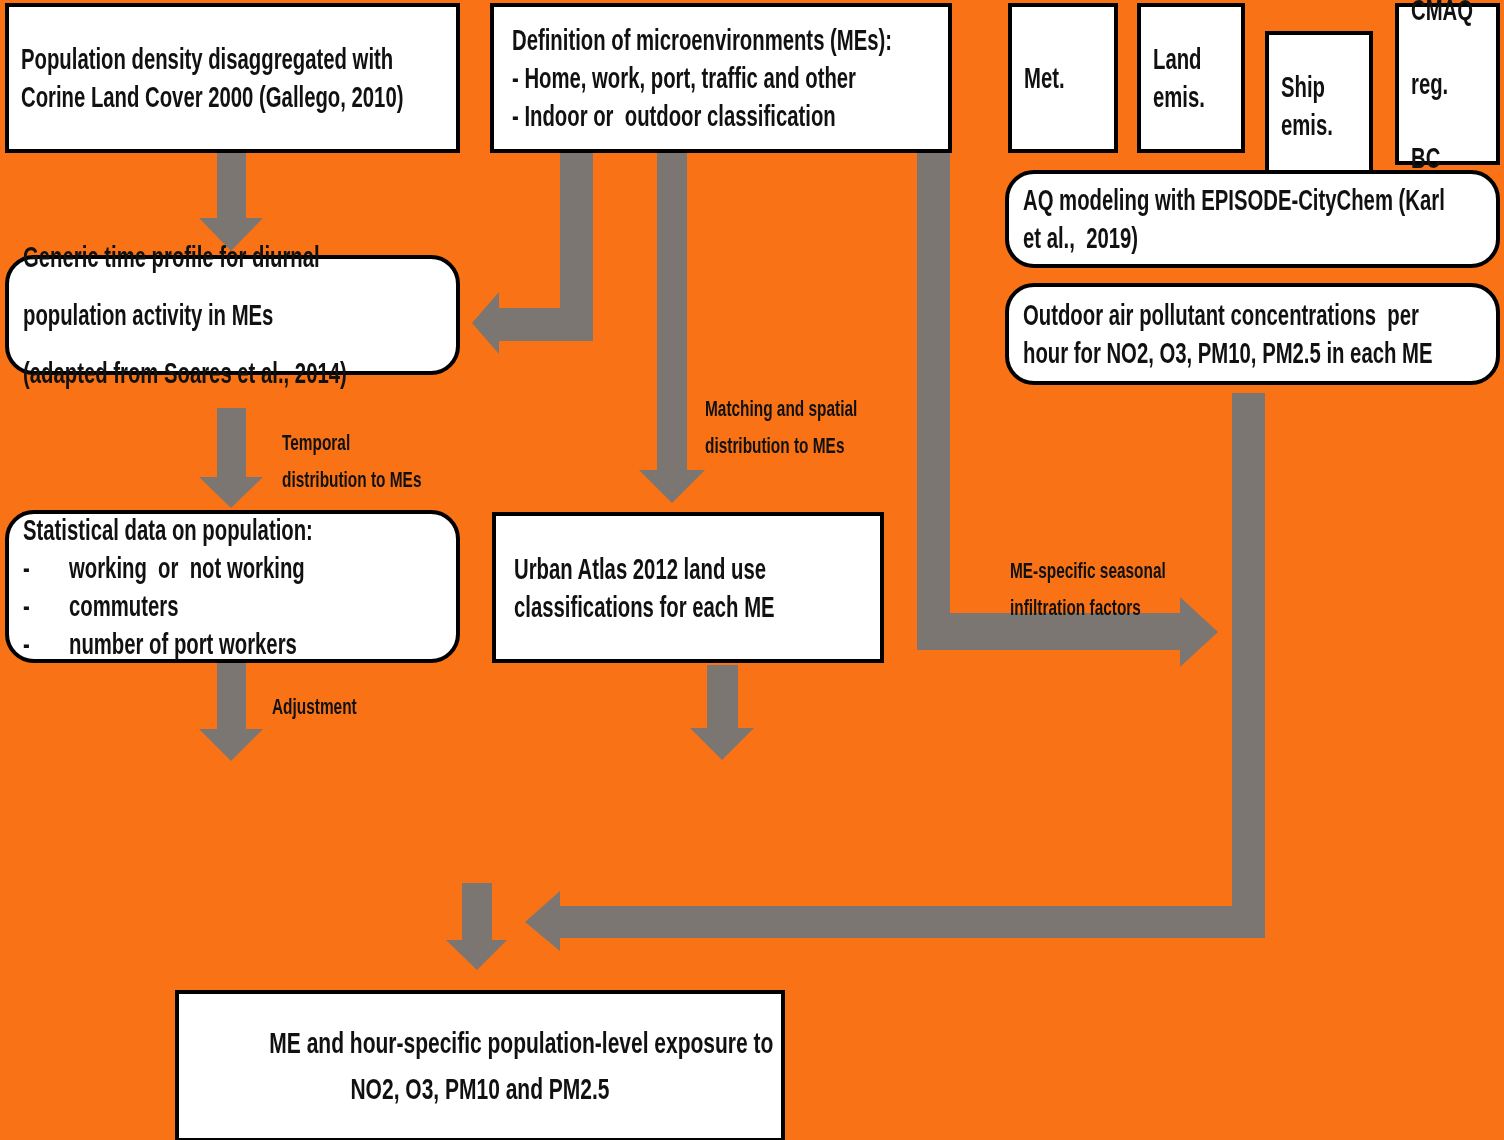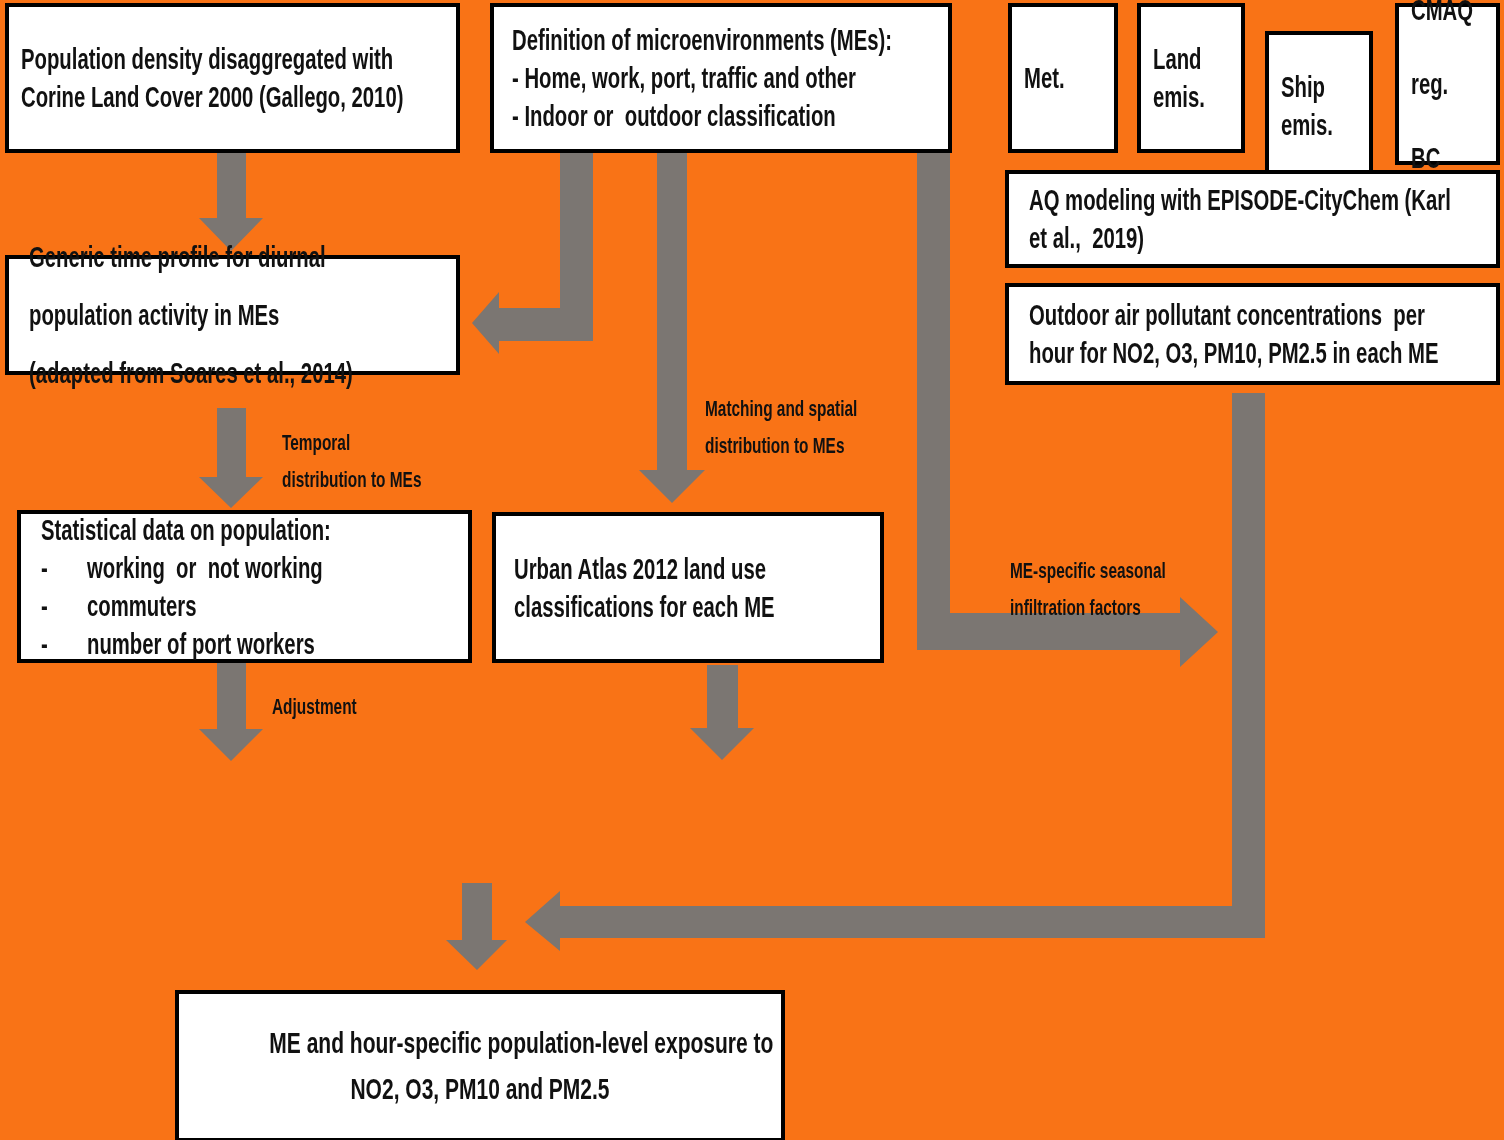--- a/index.html
+++ b/index.html
@@ -64,21 +64,21 @@
   .flow-label {
     position: absolute;
     font-size: 22px;
     line-height: 37px;
     white-space: pre-line;
     transform: scaleX(0.70);
     transform-origin: 0 0;
     z-index: 2;
   }
   .pad12 { padding-left: 12px; padding-right: 6px; }
-  .pad14 { padding-left: 20px; padding-right: 6px; }
+  .pad14 { padding-left: 14px; padding-right: 6px; border-radius: 29px; }
   .pad18 { padding-left: 18px; padding-right: 6px; }
 </style>
 </head>
 <body>
 
 <div class="canvas">
 
   <svg class="arrows-layer" viewBox="0 0 1504 1140" xmlns="http://www.w3.org/2000/svg">
     <polygon points="217,153 246,153 246,218 263,218 231,251 199,218 217,218" fill="#7b7672"></polygon>
     <polygon points="560,153 593,153 593,341 499,341 499,354 472,323 499,292 499,308 560,308" fill="#7b7672"></polygon>
@@ -128,21 +128,21 @@
     <div class="line">Outdoor air pollutant concentrations  per</div>
     <div class="line">hour for NO2, O3, PM10, PM2.5 in each ME</div>
   </div>
 
   <div class="box pad14" style="left:5px; top:255px; width:455px; height:120px;gap:20px;">
     <div class="line">Generic time profile for diurnal</div>
     <div class="line">population activity in MEs</div>
     <div class="line">(adapted from Soares et al., 2014)</div>
   </div>
 
-  <div class="box pad14" style="left:5px; top:510px; width:455px; height:153px;margin-left:12px;">
+  <div class="box pad14" style="left:5px; top:510px; width:455px; height:153px;">
     <div class="line">Statistical data on population:</div>
     <div class="li-row">
       <span class="li-dash">-</span>
       <span class="line">working  or  not working</span>
     </div>
     <div class="li-row">
       <span class="li-dash">-</span>
       <span class="line">commuters</span>
     </div>
     <div class="li-row">

